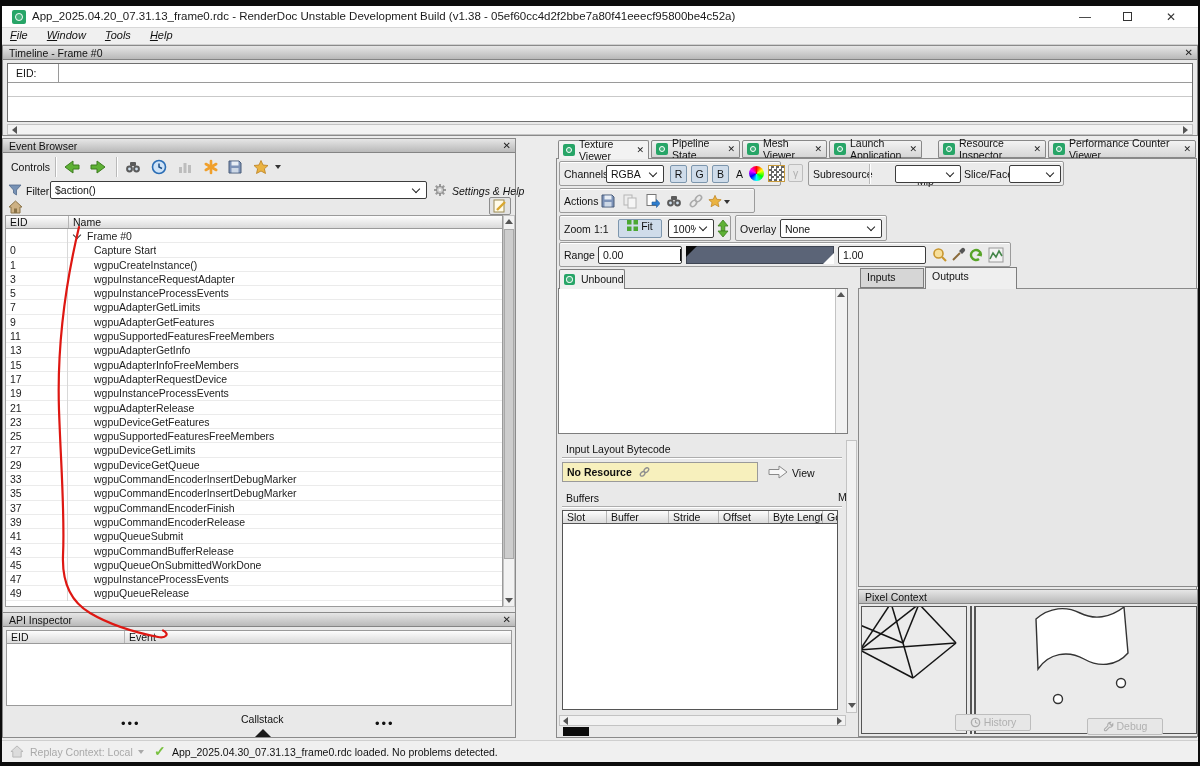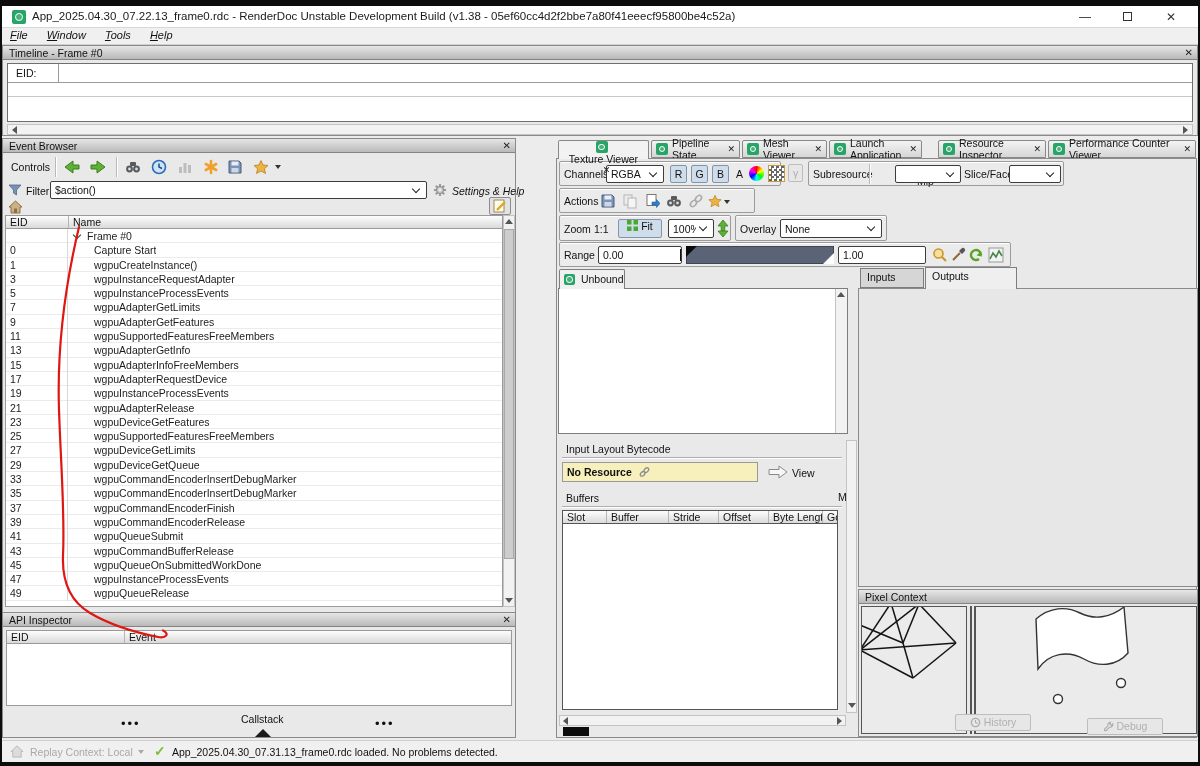--- a/index.html
+++ b/index.html
@@ -38,21 +38,21 @@
   .scrolltrack { position:absolute; background:#f2f2f2; border:1px solid #c3c3c3; }
   .sthumb { position:absolute; background:#cdcdcd; border:1px solid #a8a8a8; }
   .arr { position:absolute; width:0; height:0; }
   .arr.up { border-left:4px solid transparent; border-right:4px solid transparent; border-bottom:5px solid #555; }
   .arr.down { border-left:4px solid transparent; border-right:4px solid transparent; border-top:5px solid #555; }
   .arr.left { border-top:4px solid transparent; border-bottom:4px solid transparent; border-right:5px solid #555; }
   .arr.right { border-top:4px solid transparent; border-bottom:4px solid transparent; border-left:5px solid #555; }
 
   
   .dtab { position:absolute; top:140px; height:18px; background:linear-gradient(#f3f3f3,#d6d6d6); border:1px solid #888; border-radius:2px 2px 0 0; font-size:10.5px; color:#111; display:flex; align-items:center; padding:0 4px; }
-  .dtab.active { background:#f2f2f2; height:19px; border-bottom:none; z-index:3;flex-direction:column; }
+  .dtab.active { background:#f2f2f2; height:19px; border-bottom:none; z-index:3; }
   .dtab .x { margin-left:6px; font-size:9px; color:#222; }
   .dtab .ic { width:12px; height:12px; position:relative; margin-right:4px; flex:none; }
 
   .iotab { position:absolute; border:1px solid #7d7d7d; font-size:10.5px; color:#111; padding:2px 0 0 6px; }
 
   
   .evrow { height:14.3px; display:flex; box-shadow:inset 0 -1px 0 #ebebeb; font-size:10.5px; color:#1c1c1c; background:#fff; }
   .eveid { width:62px; flex:none; border-right:1px solid #d8d8d8; padding-left:4px; line-height:14px; }
   .evname { padding-left:26px; line-height:14px; white-space:nowrap; overflow:hidden; }
 
@@ -60,21 +60,21 @@
   svg { display:block; }
 </style>
 </head>
 <body>
 
 <div class="window">
   <div class="abs appbg"></div>
 
   <div class="abs titlebar">
     <div class="rdicon" style="left:10px;top:4px;width:14px;height:14px;"></div>
-    <div class="title-text">App_2025.04.30_07.22.13_frame0.rdc - RenderDoc Unstable Development Build (v1.38 - 05ef60cc4d2f2bbe7a80f41eeecf95800be4c52a)</div>
+    <div class="title-text">App_2025.04.20_07.31.13_frame0.rdc - RenderDoc Unstable Development Build (v1.38 - 05ef60cc4d2f2bbe7a80f41eeecf95800be4c52a)</div>
     <div class="winbtn" style="right:98px;">—</div>
     <div class="winbtn" style="right:56px;"><span style="display:inline-block;width:9px;height:9px;border:1px solid #333;margin-top:6px;"></span></div>
     <div class="winbtn" style="right:12px;">✕</div>
   </div>
 
   <div class="abs menubar">
     <span class="menu-item">File</span>
     <span class="menu-item">Window</span>
     <span class="menu-item">Tools</span>
     <span class="menu-item">Help</span>

